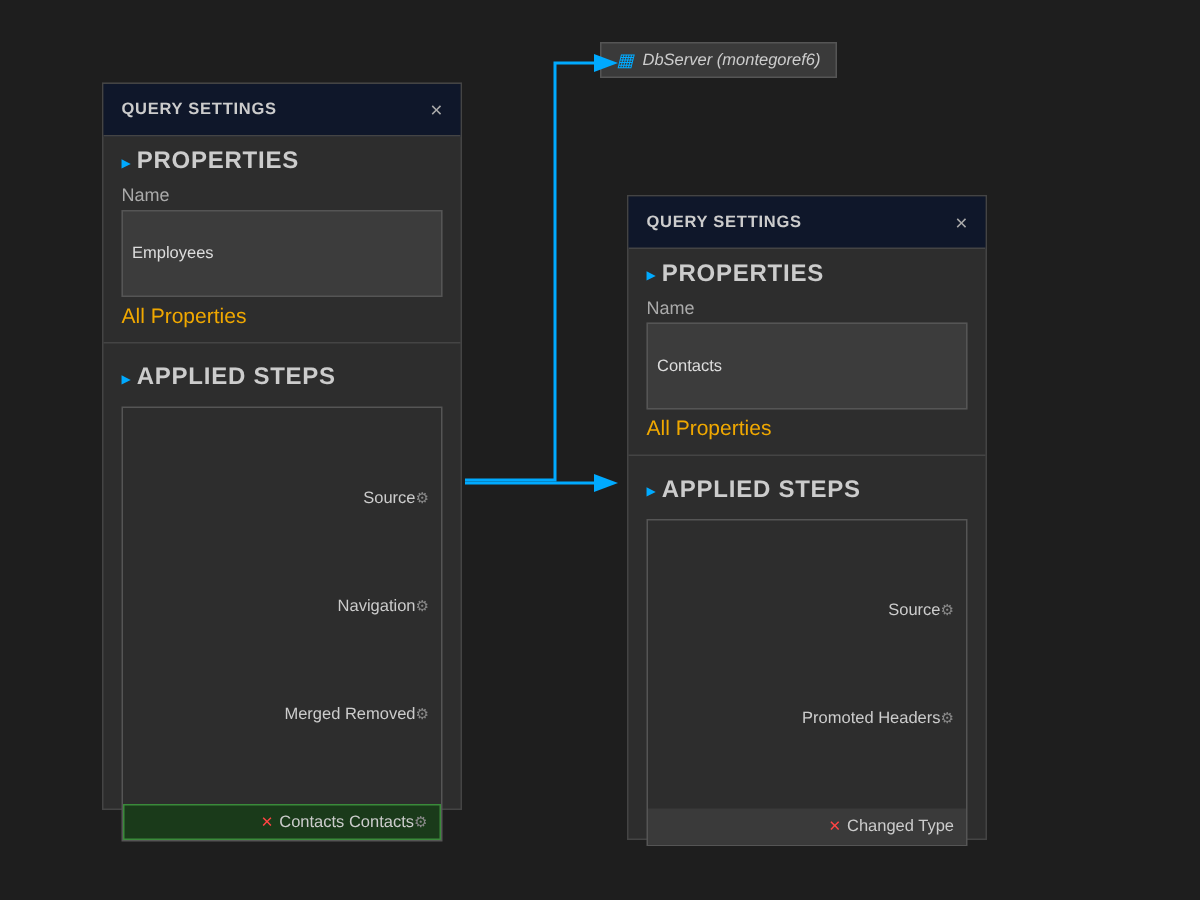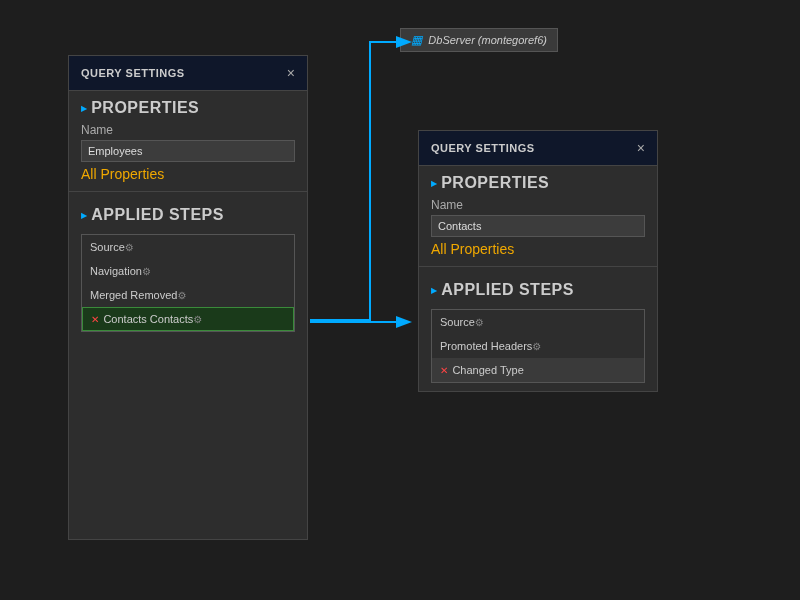--- a/index.html
+++ b/index.html
@@ -72,47 +72,48 @@
       font-size: 12px;
       color: #aaa;
       margin-bottom: 3px;
     }
 
     .field-value {
       background-color: #3c3c3c;
       border: 1px solid #555;
       color: #ddd;
       font-size: 11px;
-      padding: 4px 6px;
+      padding: 22px 6px;
       width: 100%;
     }
 
     .link {
       font-size: 14px;
       color: #f0a800;
       cursor: pointer;
       margin-top: 4px;
       display: inline-block;
       text-align: center;
     }
 
     .steps-list {
       margin: 0 12px 8px 12px;
       border: 1px solid #555;
     }
 
     .step-item {
       display: flex;
-      justify-content: flex-start;
+      justify-content: flex-end;
       align-items: center;
       padding: 4px 8px;
       font-size: 11px;
       color: #ccc;
       cursor: pointer;
       min-height: 24px;
+      margin-top: 48px;
     }
 
     .step-item.active {
       background-color: #1a3a1a;
       border: 1px solid #3a8a3a;
     }
 
     .step-item.selected-dark {
       background-color: #3a3a3a;
     }

